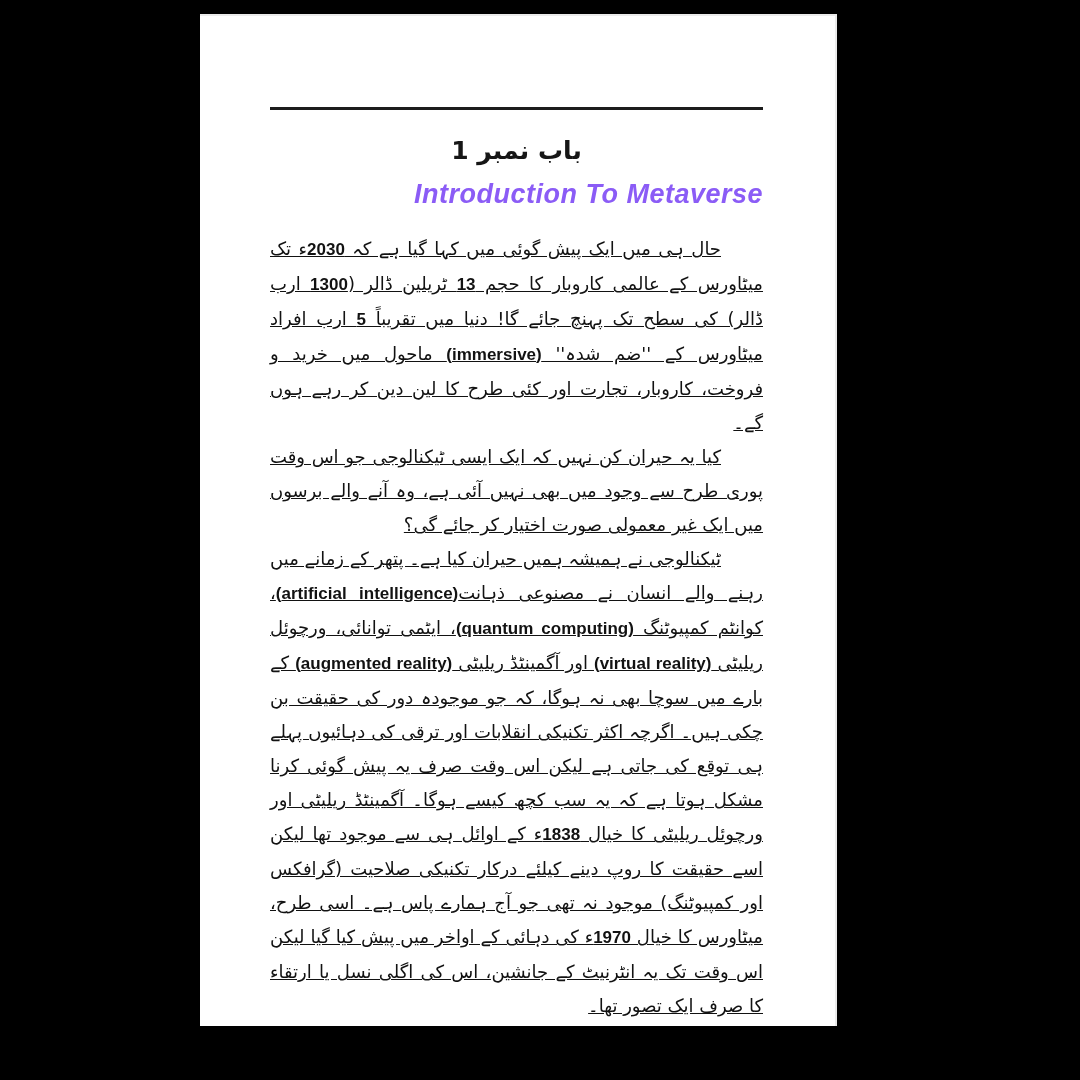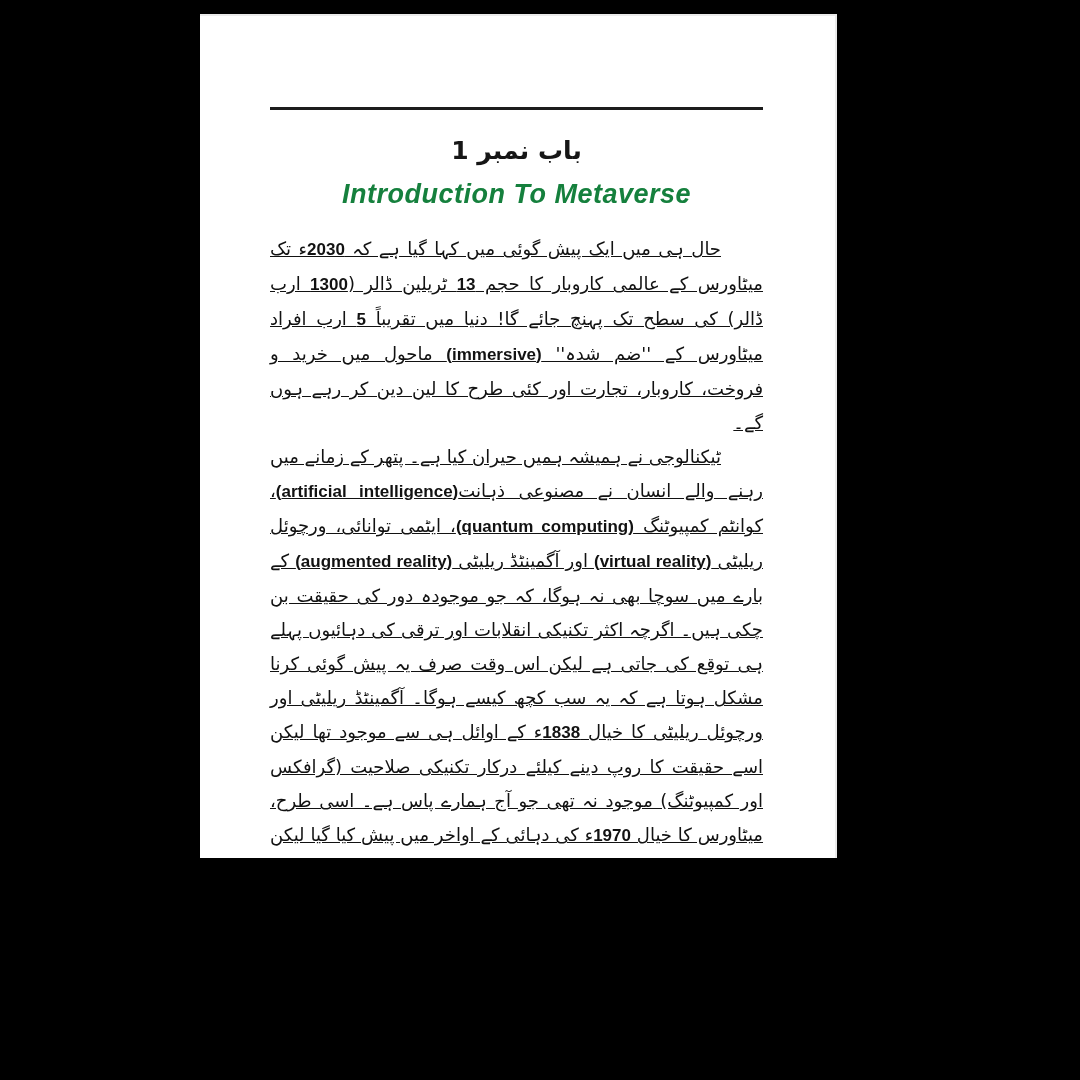--- a/index.html
+++ b/index.html
@@ -12,21 +12,21 @@
     background: #000000;
     position: relative;
     font-family: "DejaVu Sans", sans-serif;
     overflow: hidden;
   }
   .page {
     position: absolute;
     left: 200px;
     top: 14px;
     width: 637px;
-    height: 844px;
+    height: 1012px;
     background: #ffffff;
     overflow: hidden;
     box-shadow: inset -2px 2px 0 rgba(0,0,0,0.08);
   }
   .content {
     margin: 0 74px 0 70px; 
     width: 493px;
   }
   .top-rule {
     height: 0;
@@ -47,27 +47,27 @@
   .title-ur {
     direction: rtl;
     text-align: center;
     font-size: 42px;
     font-weight: 700;
     color: #121212;
     margin: 16px 0 0 0;
     line-height: 1.25;
   }
   .title-en {
-    text-align: center;
+    text-align: right;
     font-family: "Liberation Sans", sans-serif;
     font-size: 27px;
     font-weight: 700;
     font-style: italic;
     letter-spacing: 0.5px;
-    color: #15803d;
+    color: #8b5cf6;
     margin: 12px 0 0 0;
     line-height: 1.2;
   }
   .body-text {
     direction: rtl;
     margin-top: 22px;
     color: #121212;
     font-size: 18px;
     line-height: 34px;
     text-align: justify;
@@ -91,17 +91,18 @@
 
     <hr class="top-rule">
 
     <div class="chapter">باب نمبر 1</div>
 
 
     <h2 class="title-en">Introduction To Metaverse</h2>
 
     <div class="body-text">
         <p class="para" dir="rtl"><span class="urdu">حال ہی میں ایک پیش گوئی میں کہا گیا ہے کہ </span><span class="latin">2030</span><span class="urdu">ء تک میٹاورس کے عالمی کاروبار کا حجم </span><span class="latin">13</span><span class="urdu"> ٹریلین ڈالر (</span><span class="latin">1300</span><span class="urdu"> ارب ڈالر) کی سطح تک پہنچ جائے گا! دنیا میں تقریباً </span><span class="latin">5</span><span class="urdu"> ارب افراد میٹاورس کے ''ضم شدہ'' </span><span class="latin">(immersive)</span><span class="urdu"> ماحول میں خرید و فروخت، کاروبار، تجارت اور کئی طرح کا لین دین کر رہے ہوں گے۔</span></p>
+        <p class="para" dir="rtl"><span class="urdu">کیا یہ حیران کن نہیں کہ ایک ایسی ٹیکنالوجی جو اس وقت پوری طرح سے وجود میں بھی نہیں آئی ہے، وہ آنے والے برسوں میں ایک غیر معمولی صورت اختیار کر جائے گی؟</span></p>
         <p class="para" dir="rtl"><span class="urdu">ٹیکنالوجی نے ہمیشہ ہمیں حیران کیا ہے۔ پتھر کے زمانے میں رہنے والے انسان نے مصنوعی ذہانت</span><span class="latin">(artificial intelligence)</span><span class="urdu">، کوانٹم کمپیوٹنگ </span><span class="latin">(quantum computing)</span><span class="urdu">، ایٹمی توانائی، ورچوئل ریلیٹی </span><span class="latin">(virtual reality)</span><span class="urdu"> اور آگمینٹڈ ریلیٹی </span><span class="latin">(augmented reality)</span><span class="urdu"> کے بارے میں سوچا بھی نہ ہوگا، کہ جو موجودہ دور کی حقیقت بن چکی ہیں۔ اگرچہ اکثر تکنیکی انقلابات اور ترقی کی دہائیوں پہلے ہی توقع کی جاتی ہے لیکن اس وقت صرف یہ پیش گوئی کرنا مشکل ہوتا ہے کہ یہ سب کچھ کیسے ہوگا۔ آگمینٹڈ ریلیٹی اور ورچوئل ریلیٹی کا خیال </span><span class="latin">1838</span><span class="urdu">ء کے اوائل ہی سے موجود تھا لیکن اسے حقیقت کا روپ دینے کیلئے درکار تکنیکی صلاحیت (گرافکس اور کمپیوٹنگ) موجود نہ تھی جو آج ہمارے پاس ہے۔ اسی طرح، میٹاورس کا خیال </span><span class="latin">1970</span><span class="urdu">ء کی دہائی کے اواخر میں پیش کیا گیا لیکن اس وقت تک یہ انٹرنیٹ کے جانشین، اس کی اگلی نسل یا ارتقاء کا صرف ایک تصور تھا۔</span></p>
       </div>
 
   </div>
 </div>
 
 </body></html>

